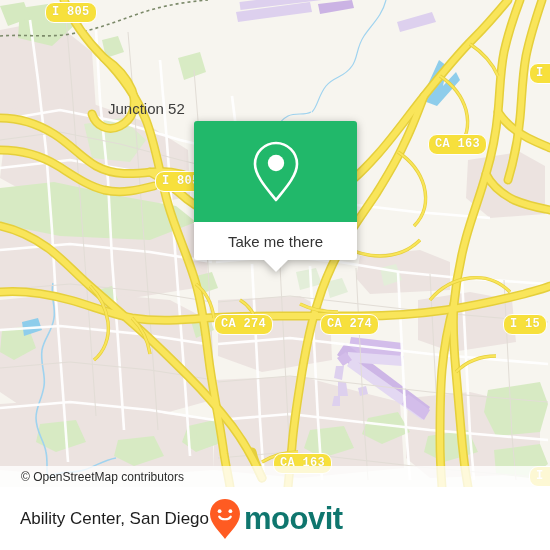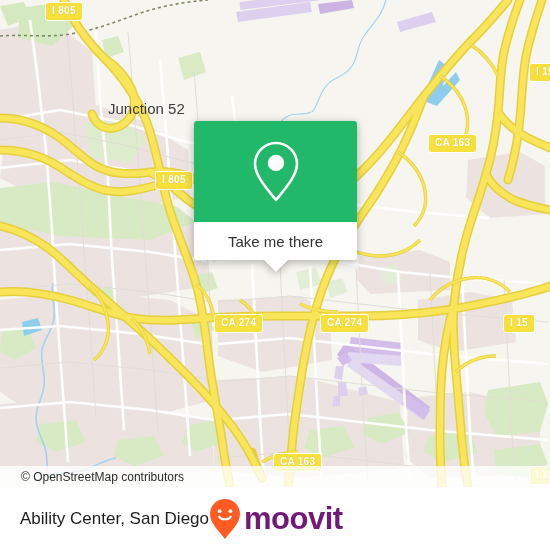--- a/index.html
+++ b/index.html
@@ -23,30 +23,30 @@
     background: #f7f5ef;
     overflow: hidden;
   }
   #map svg { display: block; }
 
   
   .shield {
     position: absolute;
     background: #f7e03c;
     border: 1px solid #ffffff;
-    border-radius: 3px;
+    border-radius: 9px;
     color: #ffffff;
-    font-size: 10px;
+    font-size: 12px;
     font-weight: bold;
     letter-spacing: 0.3px;
     line-height: 1;
     padding: 3px 6px 4px 6px;
     white-space: nowrap;
     text-shadow: 0 0 1px rgba(120,110,20,.35);
-    font-family: Liberation Sans, sans-serif;
+    font-family: Liberation Mono, monospace;
   }
 
   .maplabel {
     position: absolute;
     font-size: 15px;
     color: #3d3d3d;
     white-space: nowrap;
   }
 
   
@@ -119,21 +119,21 @@
     white-space: nowrap;
   }
   #brand {
     display: flex;
     align-items: center;
     gap: 3px;
   }
   #brand-word {
     font-size: 31px;
     font-weight: bold;
-    color: #701a75;
+    color: #0f766e;
     letter-spacing: -0.5px;
     line-height: 1;
   }
 </style>
 </head>
 <body>
 
 <div id="app">
 
   <div id="map">

